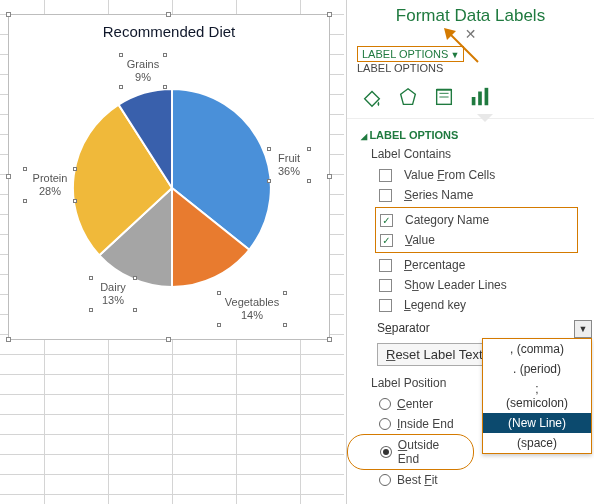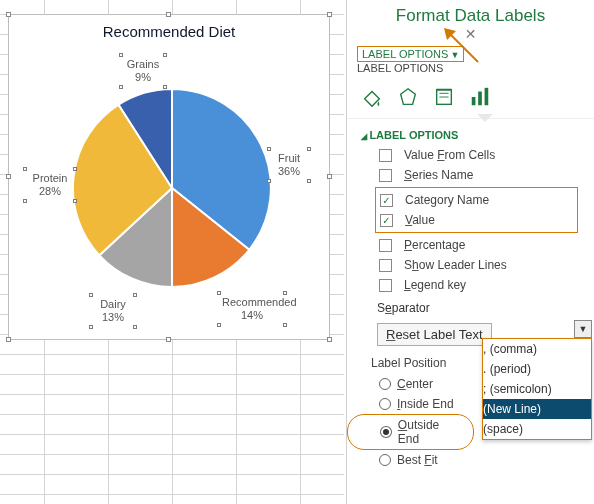--- a/index.html
+++ b/index.html
@@ -33,21 +33,21 @@
   .chk-row { padding:3px 10px 3px 32px; display:flex; align-items:center; gap:12px; font-size:12px; color:#444;}
   .chk { width:13px;height:13px;border:1px solid #888; display:inline-flex; align-items:center; justify-content:center; font-size:10px; color:#1f7a3f;}
   .radio-row { padding:3px 10px 3px 32px; display:flex; align-items:center; gap:6px; font-size:12px; color:#444;}
   .radio { width:12px;height:12px;border:1px solid #666;border-radius:50%; display:inline-flex;align-items:center;justify-content:center;}
   .radio .dot{width:6px;height:6px;background:#333;border-radius:50%;}
   .hl-box { border:1.5px solid #d47a00; }
   .sep-row { padding:6px 10px 4px 30px; display:flex; align-items:center; justify-content:space-between; font-size:12px;}
   .reset-btn { margin:4px 17px 6px 30px; display:inline-block; border:1px solid #aaa; background:#f6f6f6; padding:3px 8px; font-size:13px; }
   .dropdown { position:absolute; right:2px; top:338px; width:110px; background:#fff; border:1px solid #888; font-size:12px; box-shadow:0 2px 4px rgba(0,0,0,.2);}
   .dropdown .dd-arrow { position:absolute; right:-1px; top:-19px; width:18px; height:18px; border:1px solid #888; background:#eee; display:flex;align-items:center;justify-content:center; font-size:9px;}
-  .dd-item { padding:3px 0; }
+  .dd-item { padding:3px 20px;text-align:center; }
   .dd-item.sel { background:#0c4a6e; color:#fff; }
   .dd-frame { border:1.5px solid #d47a00; }
   .ul { text-decoration: underline; text-decoration-color: #555; }
   .close-x { font-size:14px; color:#777; cursor:pointer; }
   .arrow-ann { position:absolute; left:444px; top:28px; pointer-events:none; z-index:5;}
 </style>
 </head>
 <body>
 
 <div class="grid-bg"></div>
@@ -70,24 +70,24 @@
       <path d="M50 50 L13.3 84.0 A50 50 0 0 1 23.0 7.9 Z" fill="#f0b93a" stroke="#fff" stroke-width="1"></path>
       <path d="M50 50 L23.0 7.9 A50 50 0 0 1 50 0 Z" fill="#3960ac" stroke="#fff" stroke-width="1"></path>
     </svg>
   </div>
 
   <div class="dlabel" style="left:260px; top:134px; width:40px;">
     <span>Fruit</span><br><span>36%</span>
     <div class="hh a"></div><div class="hh b"></div><div class="hh c"></div><div class="hh d"></div>
   </div>
   <div class="dlabel" style="left:210px; top:278px; width:66px;">
-    <span>Recommended</span><br><span>14%</span>
-    <div class="hh a"></div><div class="hh b"></div><div class="hh c"></div><div class="hh d"></div>
-  </div>
-  <div class="dlabel" style="left:82px; top:280px; width:44px;">
+    <span>Vegetables</span><br><span>14%</span>
+    <div class="hh a"></div><div class="hh b"></div><div class="hh c"></div><div class="hh d"></div>
+  </div>
+  <div class="dlabel" style="left:82px; top:263px; width:44px;">
     <span>Dairy</span><br><span>13%</span>
     <div class="hh a"></div><div class="hh b"></div><div class="hh c"></div><div class="hh d"></div>
   </div>
   <div class="dlabel" style="left:16px; top:154px; width:50px;">
     <span>Protein</span><br><span>28%</span>
     <div class="hh a"></div><div class="hh b"></div><div class="hh c"></div><div class="hh d"></div>
   </div>
   <div class="dlabel" style="left:112px; top:40px; width:44px;">
     <span>Grains</span><br><span>9%</span>
     <div class="hh a"></div><div class="hh b"></div><div class="hh c"></div><div class="hh d"></div>
@@ -124,20 +124,21 @@
       </svg>
     <svg viewBox="0 0 24 24">
         <rect x="3" y="12" width="4" height="9" fill="#1f7a3f"></rect>
         <rect x="10" y="6" width="4" height="15" fill="#1f7a3f"></rect>
         <rect x="17" y="2" width="4" height="19" fill="#1f7a3f"></rect>
       </svg>
     <div class="pointer"></div>
   </div>
 
   <div class="section-hdr">LABEL OPTIONS</div>
+  <div class="sub">Label Contains</div>
 
   <div class="chk-row">
       <span class="chk"></span>
       <span>Value <span class="ul">F</span>rom Cells</span>
     </div>
   <div class="chk-row">
       <span class="chk"></span>
       <span><span class="ul">S</span>eries Name</span>
     </div>
 

